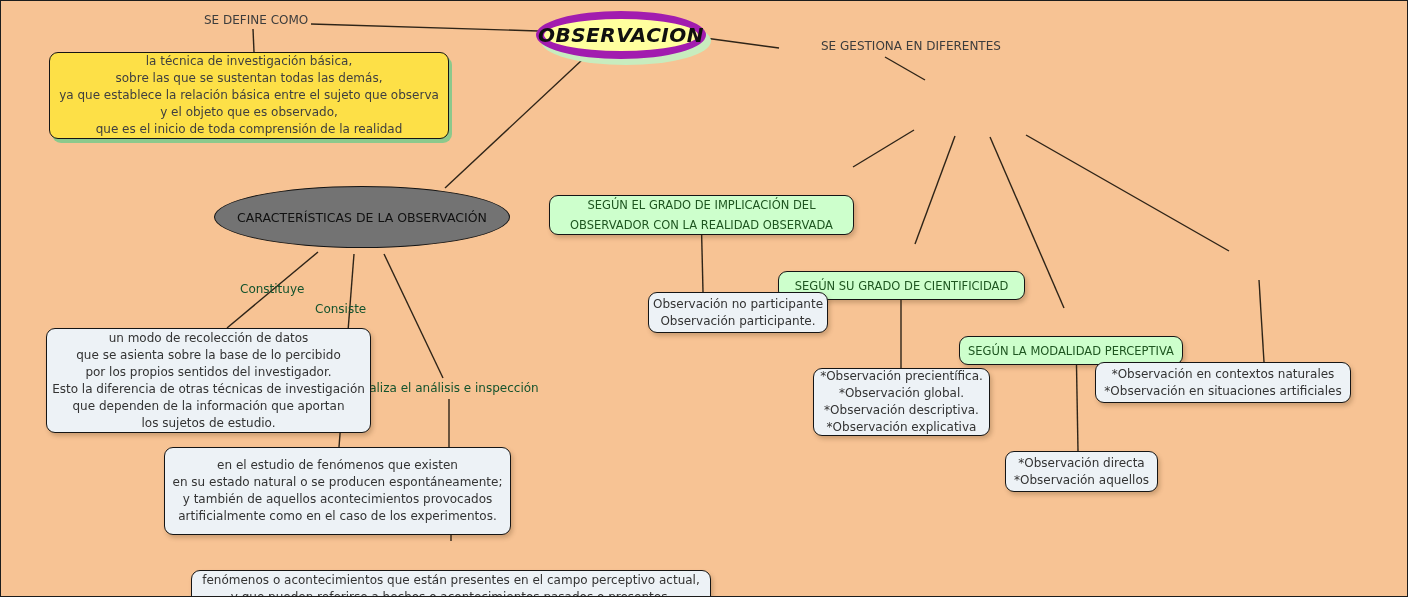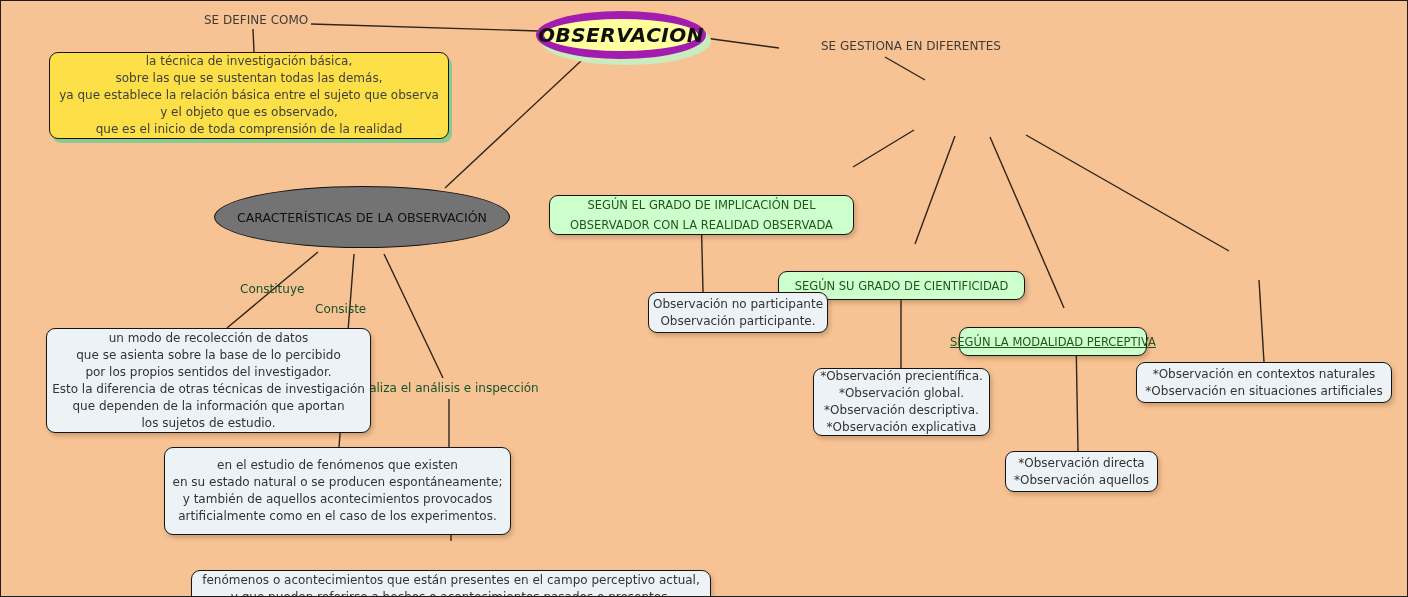--- a/index.html
+++ b/index.html
@@ -93,21 +93,21 @@
 
   <div class="node box greenbox" style="left:548px;top:166px;width:305px;height:40px;">
     <span>SEGÚN EL GRADO DE IMPLICACIÓN DEL
 OBSERVADOR CON LA REALIDAD OBSERVADA</span>
   </div>
 
   <div class="node box greenbox" style="left:777px;top:242px;width:247px;height:29px;align-items:center;">
     <span>SEGÚN SU GRADO DE CIENTIFICIDAD</span>
   </div>
 
-  <div class="node box greenbox" style="left:958px;top:298px;width:188px;height:29px;text-decoration:underline;">
+  <div class="node box greenbox" style="left:958px;top:307px;width:224px;height:29px;">
     <span>SEGÚN LA MODALIDAD PERCEPTIVA</span>
   </div>
 
 
   <div class="node box whitebox" style="left:611px;top:291px;width:180px;height:41px;margin-left:36px;">
     <span>Observación no participante
 Observación participante.</span>
   </div>
 
   <div class="node box whitebox" style="left:812px;top:367px;width:177px;height:68px;">
@@ -115,21 +115,21 @@
 *Observación global.
 *Observación descriptiva.
 *Observación explicativa</span>
   </div>
 
   <div class="node box whitebox" style="left:1004px;top:450px;width:153px;height:41px;">
     <span>*Observación directa
 *Observación aquellos</span>
   </div>
 
-  <div class="node box whitebox" style="left:1135px;top:361px;width:256px;height:41px;">
+  <div class="node box whitebox" style="left:1094px;top:361px;width:256px;height:41px;">
     <span>*Observación en contextos naturales
 *Observación en situaciones artificiales</span>
   </div>
 
   <div class="node box whitebox" style="left:5px;top:327px;width:325px;height:105px;margin-left:40px;">
     <span>un modo de recolección de datos
 que se asienta sobre la base de lo percibido
 por los propios sentidos del investigador.
 Esto la diferencia de otras técnicas de investigación
 que dependen de la información que aportan

